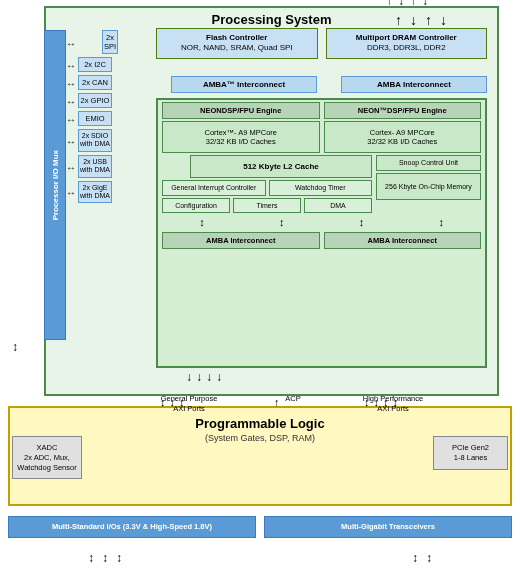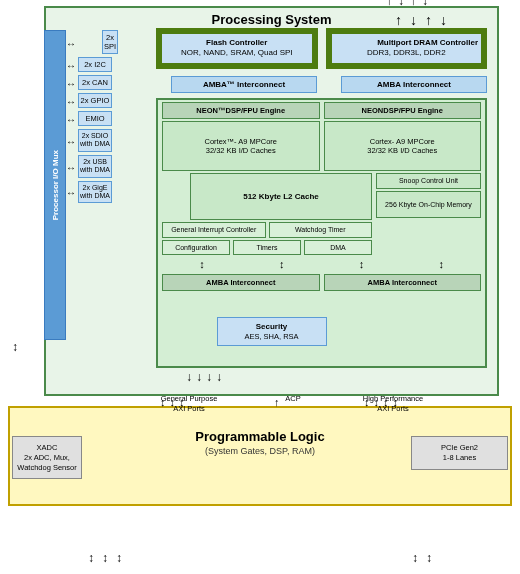--- a/index.html
+++ b/index.html
@@ -95,21 +95,21 @@
       top: 20px;
       left: 110px;
       right: 10px;
       display: flex;
       gap: 8px;
     }
 
     .controller-box {
       flex: 1;
       background: #c8e0f4;
-      border: 6px solid #4d7c0f;
+      border: 1px solid #4d7c0f;
       text-align: center;
       padding: 4px 3px;
       font-size: 8px;
       line-height: 1.3;
     }
 
     
     .amba-row-top {
       position: absolute;
       top: 68px;
@@ -170,41 +170,41 @@
       display: flex;
       gap: 4px;
       margin: 2px 4px;
     }
 
     .cortex-box {
       flex: 1;
       background: #c8e8c8;
       border: 1px solid #4a8a4a;
       text-align: center;
-      padding: 15px 2px;
+      padding: 6px 2px;
       font-size: 7.5px;
       line-height: 1.2;
     }
 
     
     .l2-section {
       margin: 2px 4px;
       display: flex;
       gap: 4px;
     }
 
     .l2-main {
       flex: 2;
     }
 
     .l2-cache-box {
       background: #c8e8c8;
       border: 1px solid #4a8a4a;
       text-align: center;
-      padding: 18px;
+      padding: 6px;
       font-size: 8px;
       font-weight: bold;
       margin-left: 28px;
     }
 
     .l2-inner-row {
       display: flex;
       gap: 3px;
       margin-top: 2px;
     }
@@ -285,21 +285,21 @@
       width: 504px;
       height: 100px;
       background: #fff8c0;
       border: 2px solid #c0a000;
     }
 
     .pl-title {
       text-align: center;
       font-size: 13px;
       font-weight: bold;
-      padding: 21px 0 2px;
+      padding: 8px 0 2px;
       color: #000;
     }
 
     .pl-subtitle {
       text-align: center;
       font-size: 9px;
       color: #333;
     }
 
     
@@ -346,21 +346,21 @@
       padding: 6px 2px;
       font-size: 7.5px;
       line-height: 1.3;
     }
 
     
     .pcie-box {
       position: absolute;
       top: 430px;
       right: 4px;
-      width: 97px;
+      width: 75px;
       background: #e0e0e0;
       border: 1px solid #888;
       text-align: center;
       padding: 6px 2px;
       font-size: 7.5px;
       line-height: 1.3;
     }
   </style>
 </head>
 <body>
@@ -370,21 +370,21 @@
 
     <div class="processing-system">
       <div class="ps-title">Processing System</div>
 
       <div class="top-controllers">
         <div class="controller-box">
           <span style="font-weight:bold;display:block;">Flash Controller</span>
           <span>NOR, NAND, SRAM, Quad SPI</span>
         </div>
         <div class="controller-box">
-          <span style="font-weight:bold;display:block;text-align:right;">Multiport DRAM Controller</span>
+          <span style="font-weight:bold;display:block;">Multiport DRAM Controller</span>
           <span>DDR3, DDR3L, DDR2</span>
         </div>
       </div>
 
       <div style="position:absolute;top:4px;right:50px;display:flex;gap:8px;">
         <span style="font-size:14px;">↑</span>
         <span style="font-size:14px;">↓</span>
         <span style="font-size:14px;">↑</span>
         <span style="font-size:14px;">↓</span>
       </div>
@@ -394,22 +394,22 @@
           <span>AMBA™ Interconnect</span>
         </div>
         <div class="amba-box">
           <span>AMBA Interconnect</span>
         </div>
       </div>
 
       <div class="arm-inner">
 
         <div class="neon-row">
+          <div class="neon-box">NEONDSP/FPU Engine</div>
           <div class="neon-box">NEON™DSP/FPU Engine</div>
-          <div class="neon-box">NEONDSP/FPU Engine</div>
         </div>
 
         <div class="cortex-row">
           <div class="cortex-box">
             <span style="display:block;">Cortex™- A9 MPCore</span>
             <span>32/32 KB I/D Caches</span>
           </div>
           <div class="cortex-box">
             <span style="display:block;">Cortex- A9 MPCore</span>
             <span>32/32 KB I/D Caches</span>
@@ -450,24 +450,20 @@
           <span style="font-size:11px;">↕</span>
           <span style="font-size:11px;">↕</span>
         </div>
 
         <div class="amba-bottom-row">
           <div class="amba-bottom-box">AMBA Interconnect</div>
           <div class="amba-bottom-box">AMBA Interconnect</div>
         </div>
       </div>
 
-      <div style="position:absolute;bottom:48px;left:50%;transform:translateX(-50%);width:110px;background:#c8e0f4;border:1px solid #5b9bd5;text-align:center;padding:4px 2px;">
-        <span style="font-weight:bold;display:block;font-size:8px;">Security</span>
-        <span style="font-size:7.5px;">AES, SHA, RSA</span>
-      </div>
 
       <div style="position:absolute;bottom:10px;left:140px;display:flex;gap:4px;">
         <span style="font-size:12px;">↓</span>
         <span style="font-size:12px;">↓</span>
         <span style="font-size:12px;">↓</span>
         <span style="font-size:12px;">↓</span>
       </div>
 
     </div>
 
@@ -555,20 +551,24 @@
       <span style="white-space:pre-line;font-size:7.5px;">XADC
 2x ADC, Mux,
 Watchdog Sensor</span>
     </div>
 
     <div class="pcie-box">
       <span style="white-space:pre-line;font-size:7.5px;">PCIe Gen2
 1-8 Lanes</span>
     </div>
 
+    <div class="bottom-row">
+      <div class="bottom-box">Multi-Standard I/Os (3.3V &amp; High-Speed 1.8V)</div>
+      <div class="bottom-box">Multi-Gigabit Transceivers</div>
+    </div>
 
     <div style="position:absolute;top:545px;left:80px;display:flex;gap:8px;">
       <span style="font-size:12px;">↕</span>
       <span style="font-size:12px;">↕</span>
       <span style="font-size:12px;">↕</span>
     </div>
     <div style="position:absolute;top:545px;right:80px;display:flex;gap:8px;">
       <span style="font-size:12px;">↕</span>
       <span style="font-size:12px;">↕</span>
     </div>

